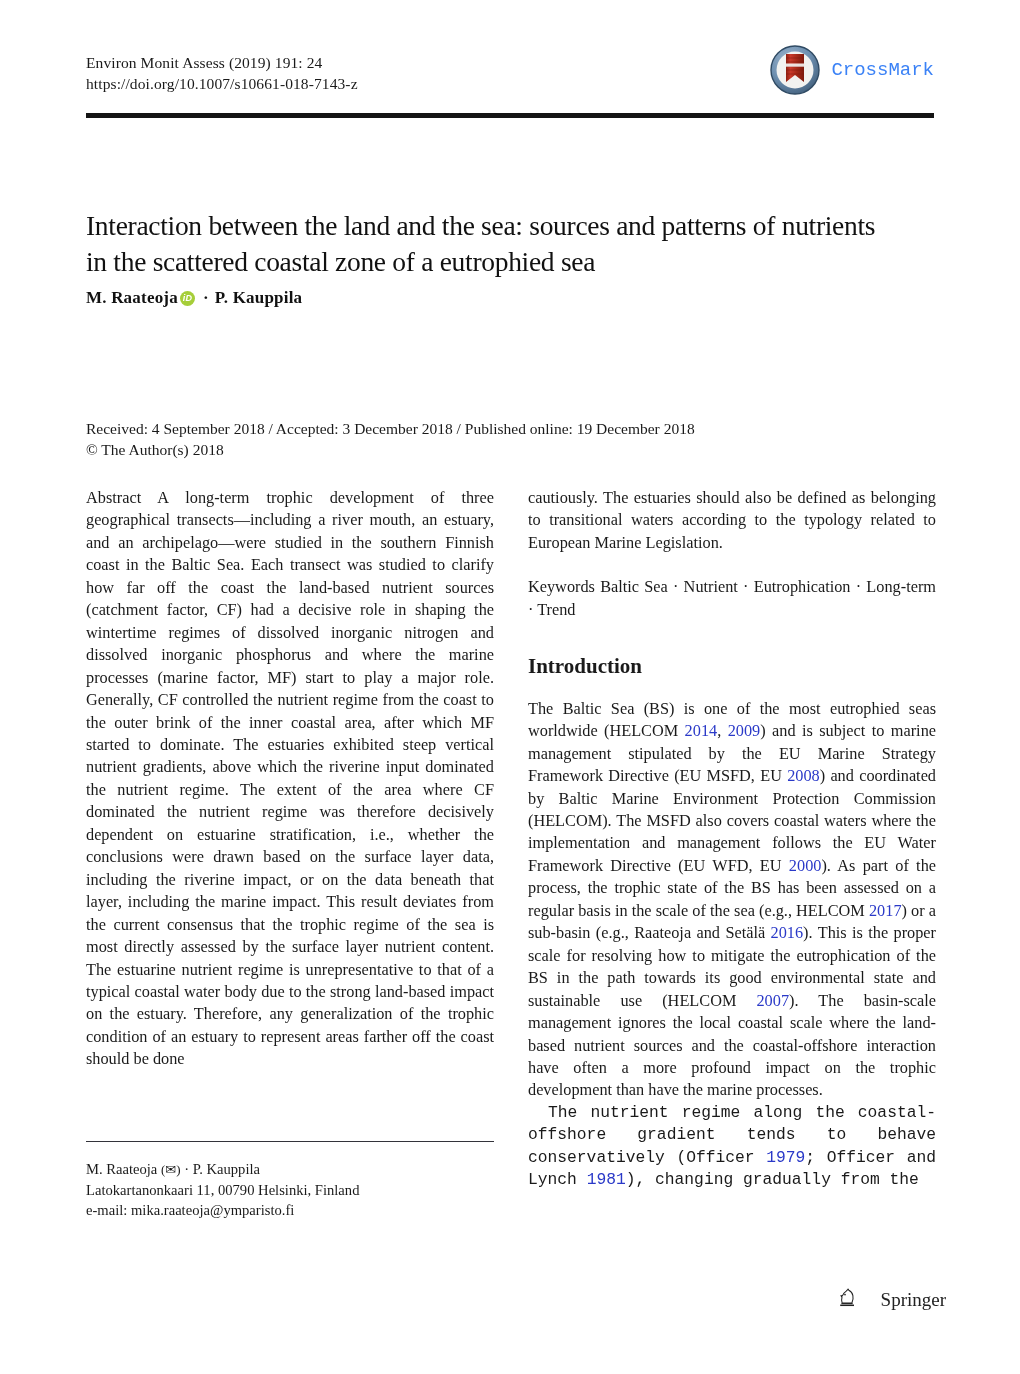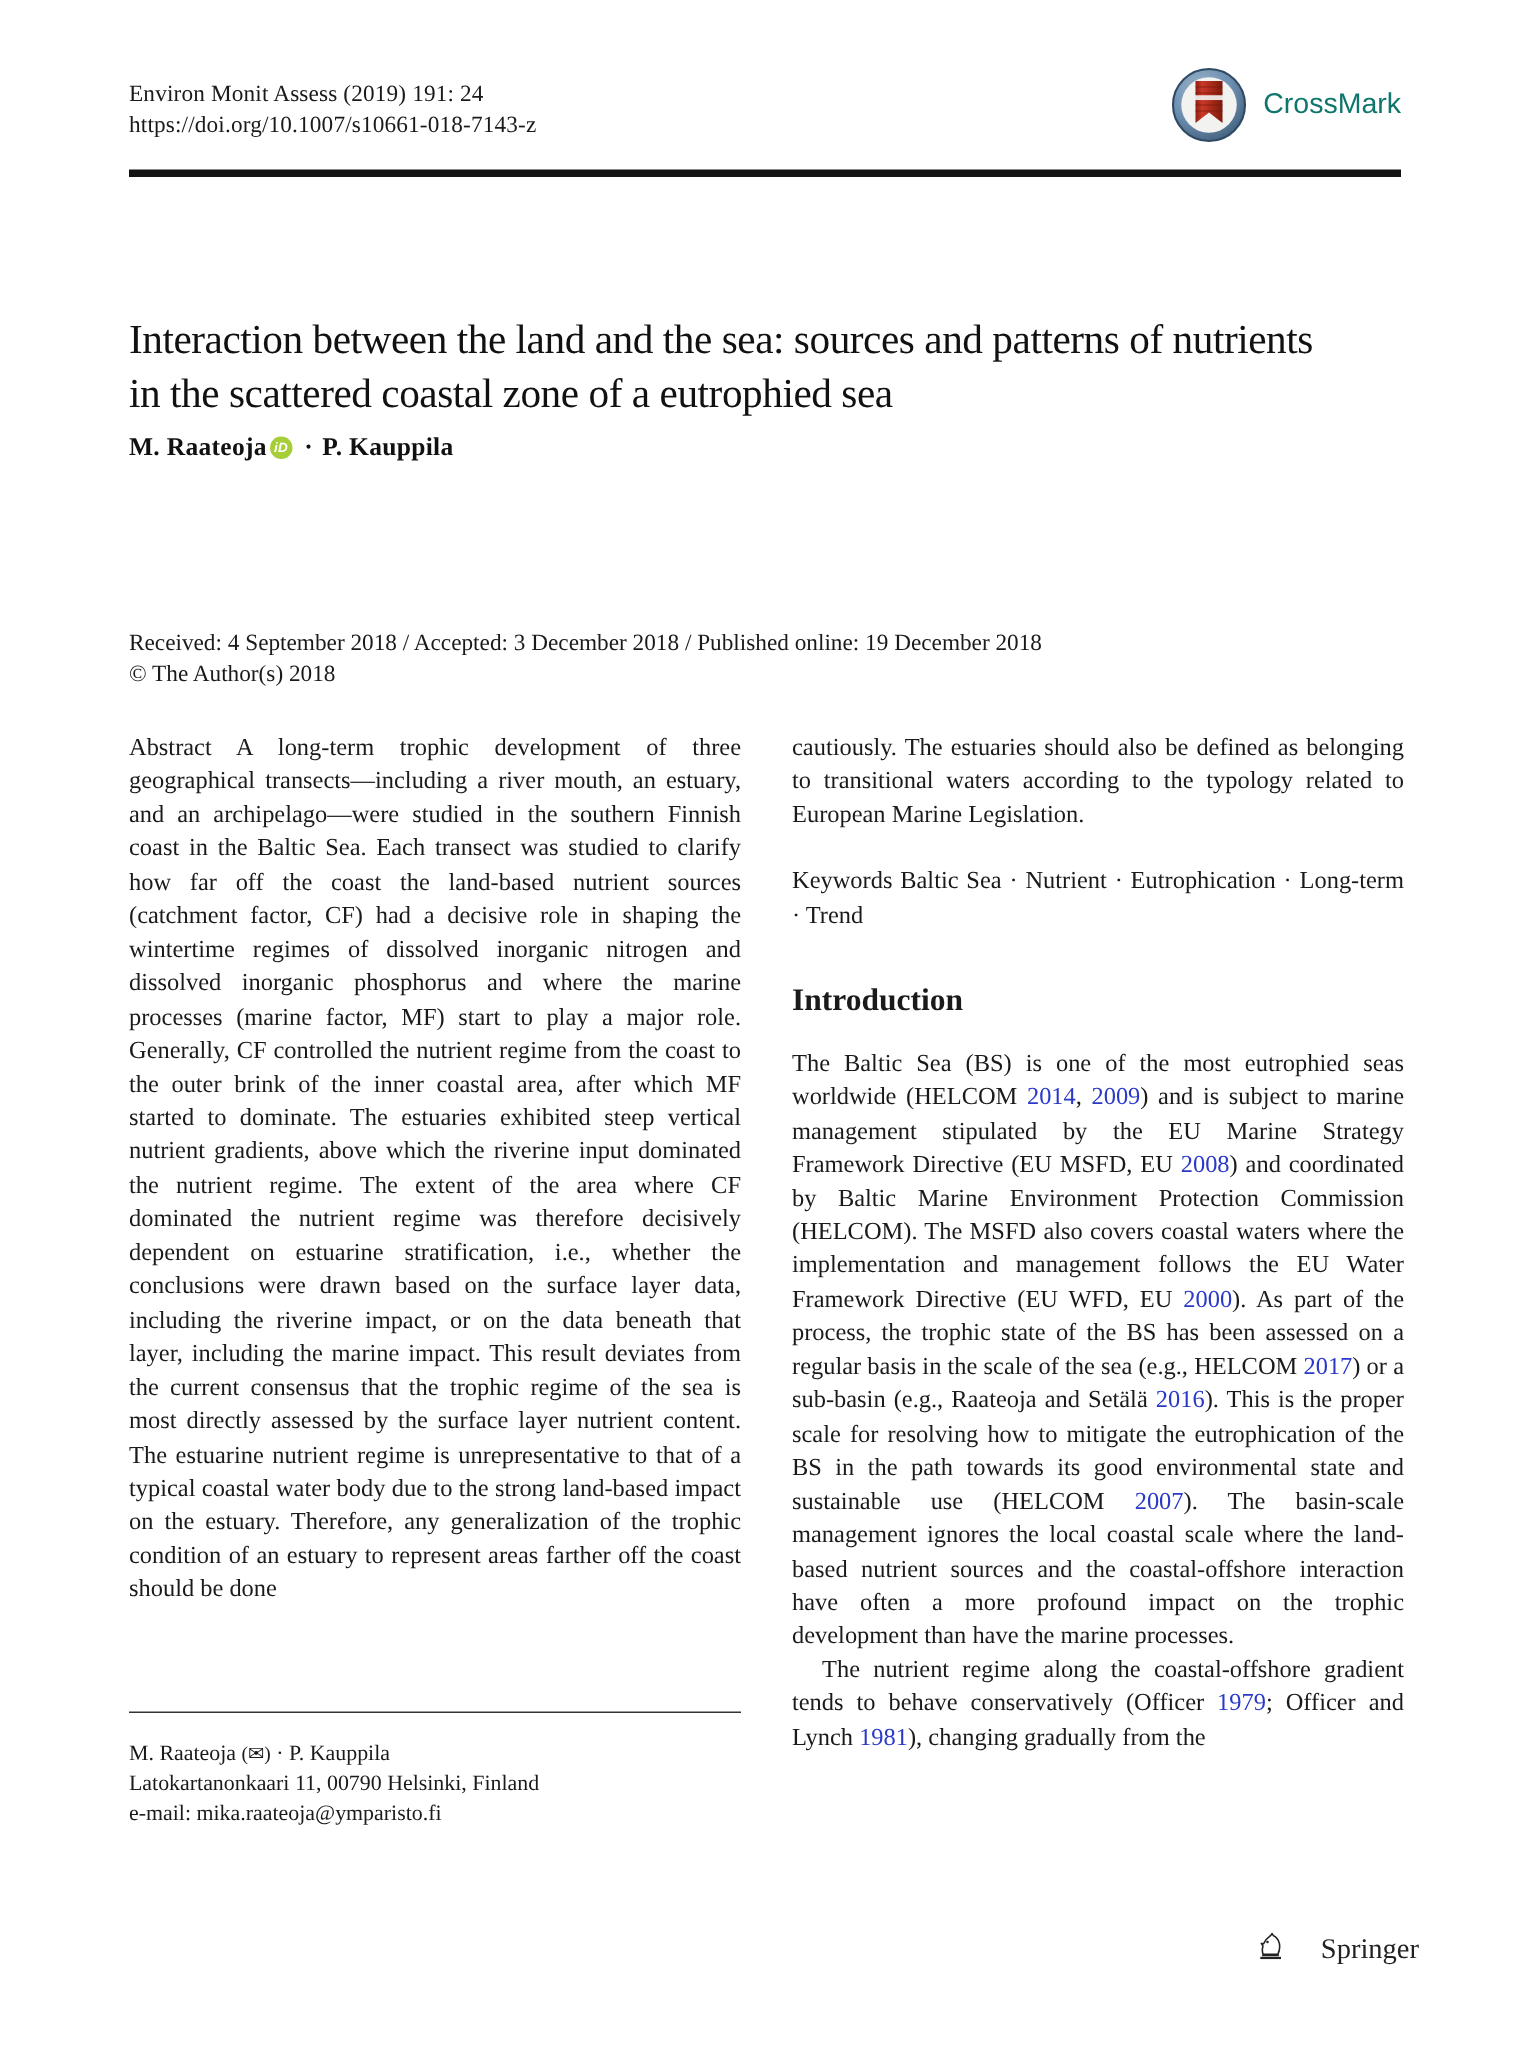--- a/index.html
+++ b/index.html
@@ -49,22 +49,22 @@
     align-items: center;
     gap: 10px;
   }
   .crossmark-logo {
     width: 52px;
     height: 52px;
     position: relative;
   }
   .crossmark-text {
     font-size: 19px;
-    color: #0f766e;
-    font-family: Liberation Sans, sans-serif;
+    color: #3b82f6;
+    font-family: Liberation Mono, monospace;
   }
 
   .rule-top {
     position: absolute;
     left: 86px;
     top: 113px;
     width: 848px;
     height: 5px;
     background: #141414;
   }
@@ -144,21 +144,21 @@
 
   .lbl-bold { font-weight: normal; }
 
   .section-head {
     font-weight: bold;
     font-size: 21px;
     margin-top: 34px !important;
     margin-bottom: 20px !important;
   }
   .para-gap { margin-top: 22px !important; }
-  .indent { text-indent: 20px; }
+  .indent { text-indent: 20px; font-family: Liberation Mono, monospace; }
 
   a.ref, .ref {
     color: #2a39c8;
     text-decoration: none;
   }
 
   
   .foot-rule {
     position: absolute;
     left: 86px;

